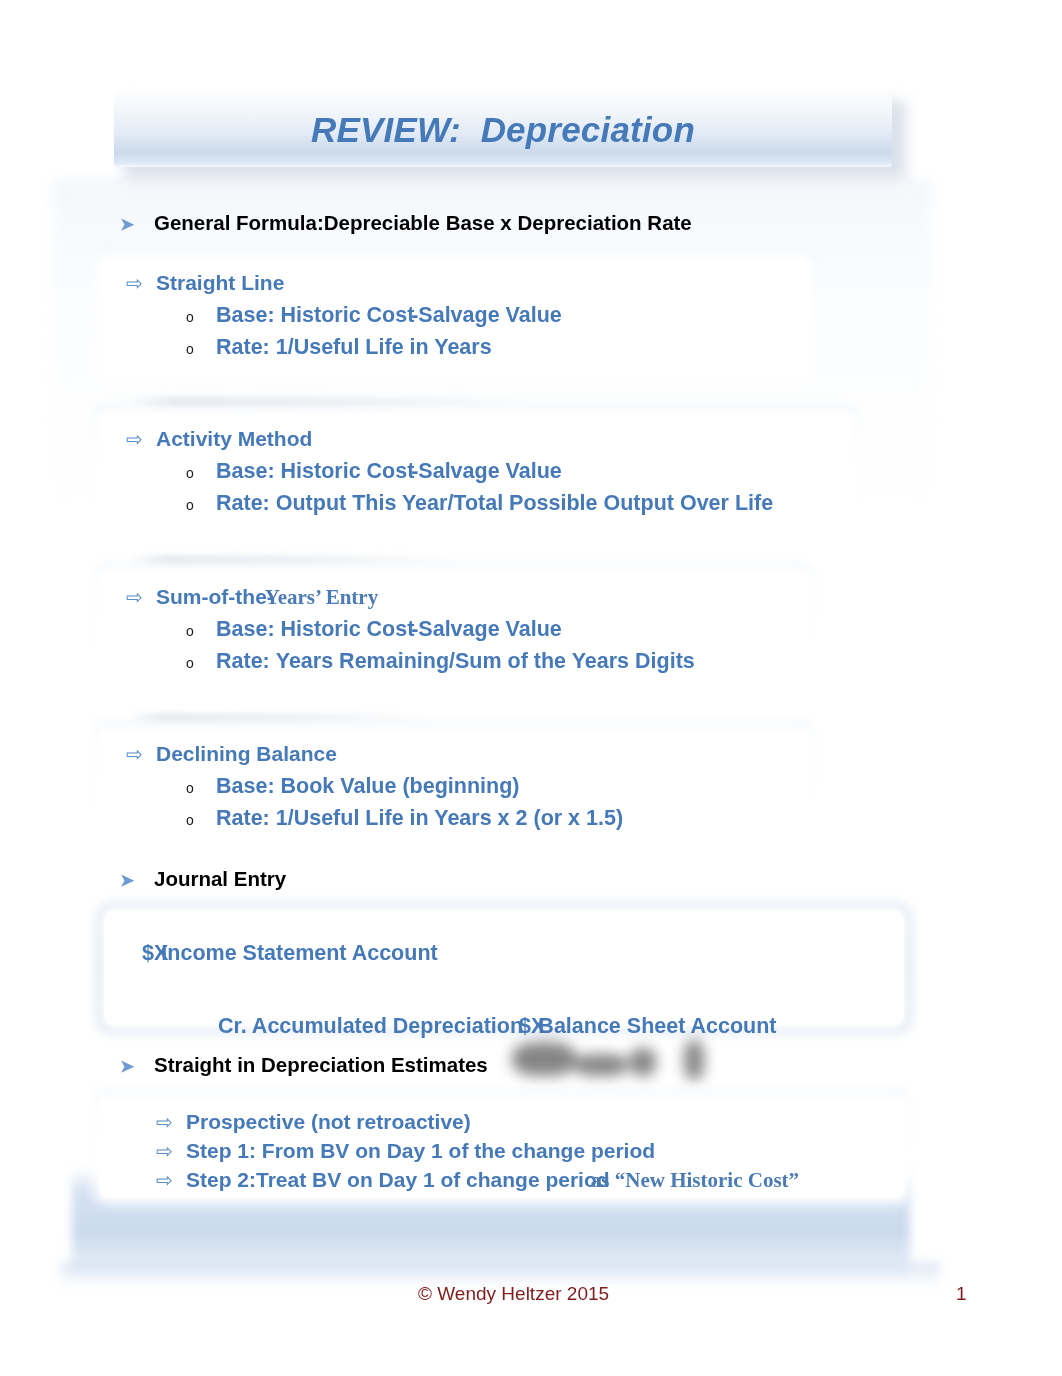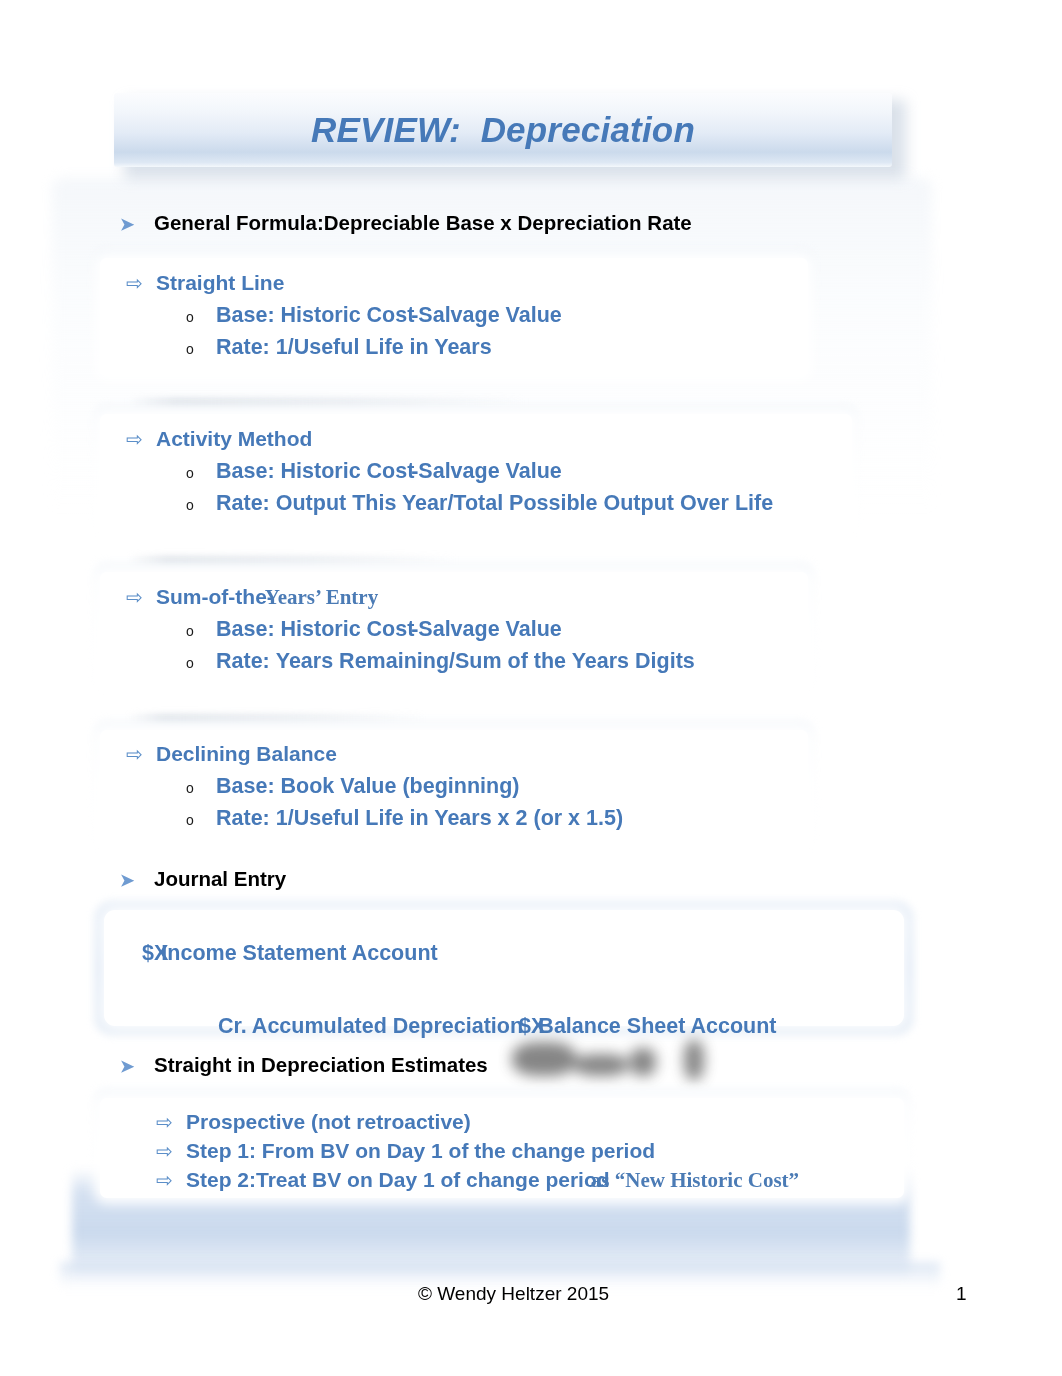--- a/index.html
+++ b/index.html
@@ -242,21 +242,21 @@
     width: 880px; height: 26px;
     background: linear-gradient(180deg,
        rgba(210,223,240,0.75) 0%,
        rgba(255,255,255,0) 100%);
     filter: blur(5px);
   }
   .footer-text {
     position: absolute;
     top: 1283px;
     font-size: 19px;
-    color: #000000;
+    color: #7f1d1d;
     white-space: pre;
   }
   .footer-copy { left: 418px; }
   .footer-page { left: 956px; }
 </style>
 </head>
 <body>
 
 <div class="page">
 

